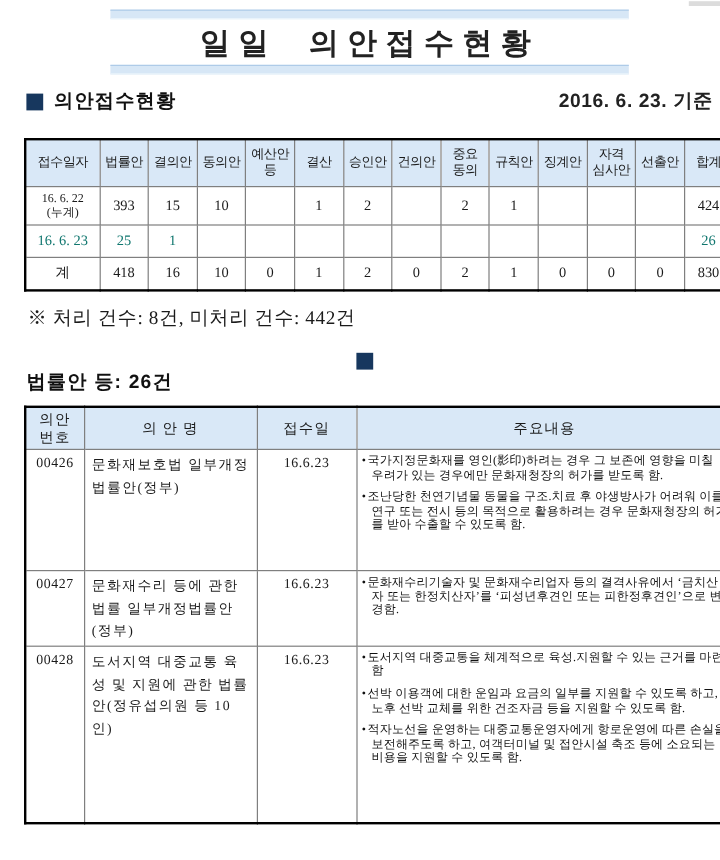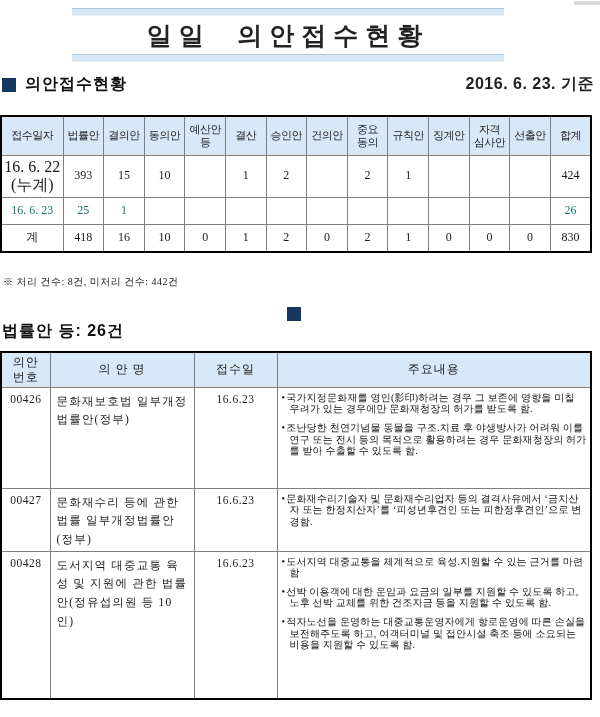--- a/index.html
+++ b/index.html
@@ -4,21 +4,21 @@
 <style>
   html,body{margin:0;padding:0;background:#ffffff;}
   .page{
     position:relative;
     width:600px;height:717px;
     margin:0 auto;
     font-family:"Liberation Serif","DejaVu Serif",serif;
     color:#1a1a1a;
     overflow:hidden;
     box-sizing:border-box;
-    padding:8px 4px 0 0;
+    padding:8px 4px 0 20px;
   }
   .corner-mark{position:absolute;top:1px;right:0;width:26px;height:4px;background:#dcdcdc;}
 
   
   .title-block{width:432px;margin:0 auto 0 72px;text-align:center;}
   .band{height:6px;background:#d7e7f6;border-top:1px solid #aecbe8;border-bottom:1px solid #e9f3fb;}
   .doc-title{
     margin:3px 0 2px 0;
     font-size:25px;font-weight:600;letter-spacing:7px;
     white-space:pre;color:#222;
@@ -52,24 +52,24 @@
     letter-spacing:-0.5px;
   }
   .t1 td{
     font-size:12px;text-align:center;vertical-align:middle;
     white-space:pre-line;line-height:1.15;padding:2px 0;
   }
   .t1 tr.r1 td{height:27px;}
   .t1 tr.r2 td{height:22px;}
   .t1 tr.r3 td{height:22px;}
   .t1 tr.red td{color:#0f766e;}
-  .t1 td.small2{font-size:16px;margin-top:28px;}
+  .t1 td.small2{font-size:10px;margin-top:28px;}
 
   .note{
-    margin:22px 0 0 3px;font-size:10px;letter-spacing:0.5px;color:#1a1a1a;
+    margin:12px 0 0 3px;font-size:16px;letter-spacing:0.5px;color:#1a1a1a;
   }
 
   
   .t2{margin:9px 0 0 0;}
   .t2 th{
     font-size:12px;text-align:center;vertical-align:middle;
     white-space:pre-line;line-height:1.25;height:32px;letter-spacing:1px;
   }
   .t2 td{vertical-align:top;padding:3px 2px;}
   .t2 td.no{font-size:11.5px;text-align:center;letter-spacing:0.5px;padding-top:5px;}

